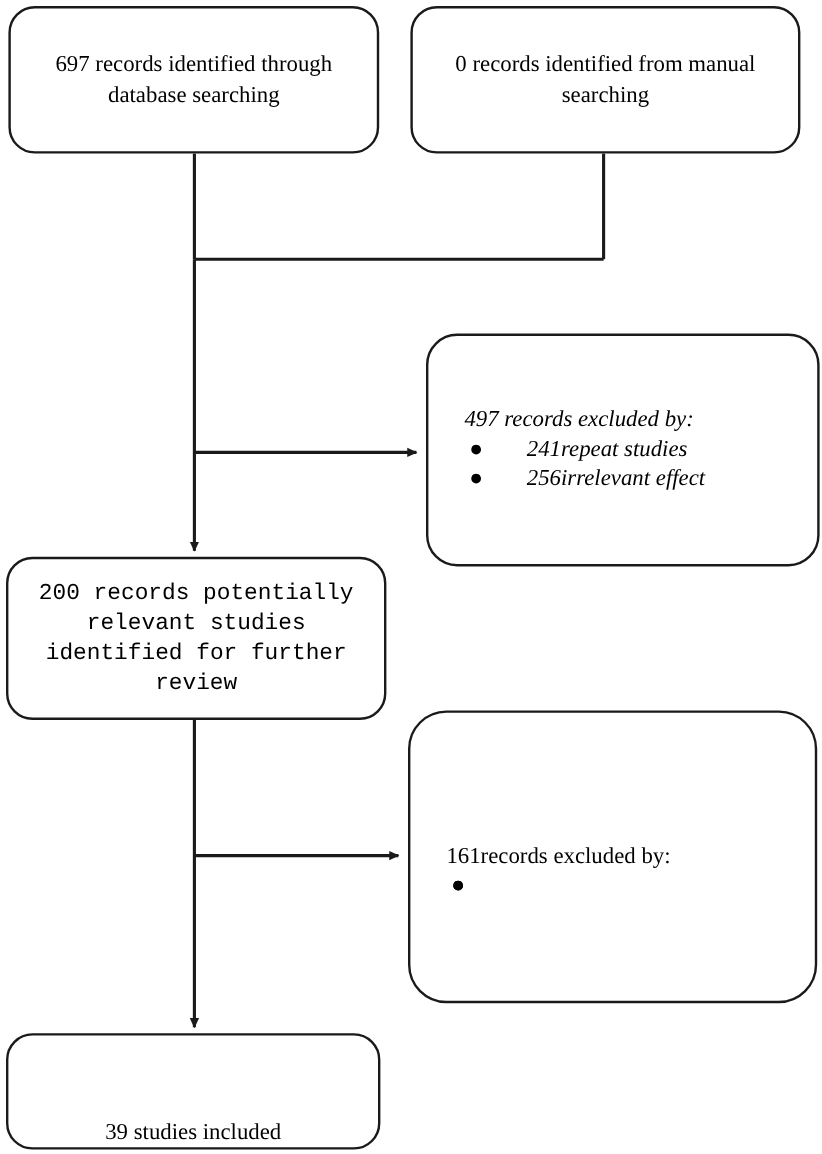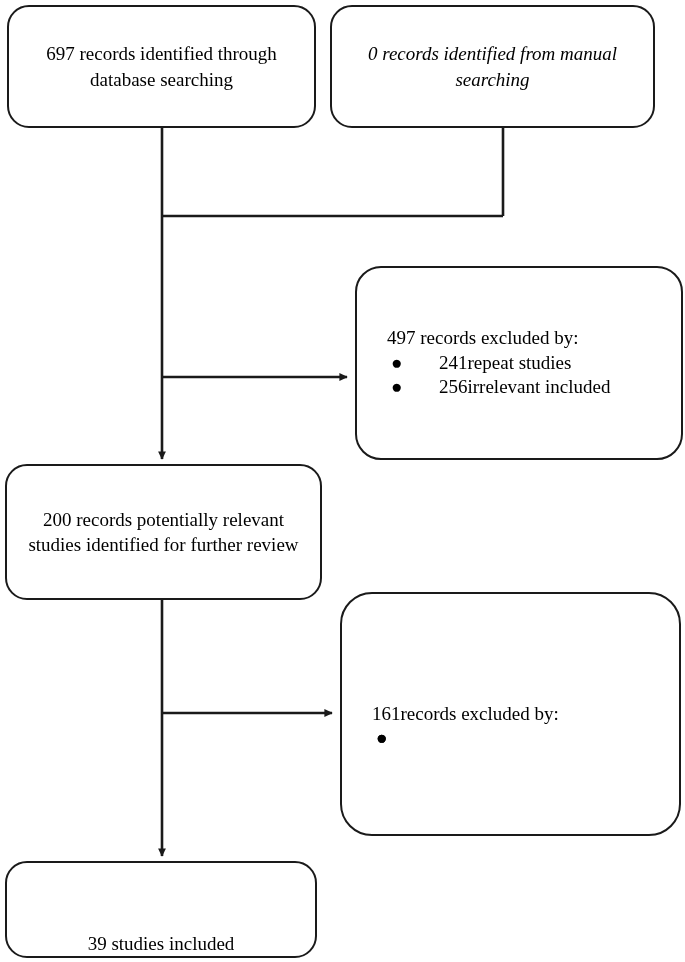--- a/index.html
+++ b/index.html
@@ -96,41 +96,41 @@
 
     <path d="M162,600 L162,856" stroke="#1a1a1a" stroke-width="2.6" fill="none" marker-end="url(#arrowhead)"></path>
 
     <path d="M162,713 L332,713" stroke="#1a1a1a" stroke-width="2.6" fill="none" marker-end="url(#arrowhead)"></path>
   </svg>
 
   <div class="node" style="left:7px; top:5px; width:309px; height:123px;font-family:Liberation Serif, serif;">
     <div class="node-text">697 records identified through database searching</div>
   </div>
 
-  <div class="node" style="left:330px; top:5px; width:325px; height:123px;font-style:italic;">
+  <div class="node" style="left:342px; top:5px; width:325px; height:123px;">
     <div class="node-text">0 records identified from manual searching</div>
   </div>
 
-  <div class="node" style="left:355px; top:266px; width:328px; height:194px; border-radius:26px;">
+  <div class="node" style="left:355px; top:278px; width:328px; height:194px; border-radius:26px;font-style:italic;">
     <div class="excl-body">
       <div class="excl-head">497 records excluded by:</div>
       <ul class="excl-list">
         <li>
           <span class="bullet">●</span>
           <span>241repeat studies</span>
         </li>
         <li>
           <span class="bullet">●</span>
-          <span>256irrelevant included</span>
+          <span>256irrelevant effect</span>
         </li>
       </ul>
     </div>
   </div>
 
-  <div class="node" style="left:5px; top:464px; width:317px; height:136px;">
+  <div class="node" style="left:5px; top:464px; width:317px; height:136px;font-family:Liberation Mono, monospace;">
     <div class="node-text">200 records potentially relevant studies identified for further review</div>
   </div>
 
   <div class="node" style="left:340px; top:592px; width:341px; height:244px; border-radius:32px;">
     <div class="excl-body">
       <div class="excl-head">161records excluded by:</div>
       <ul class="excl-list">
         <li>
           <span class="bullet">●</span>
         </li>

